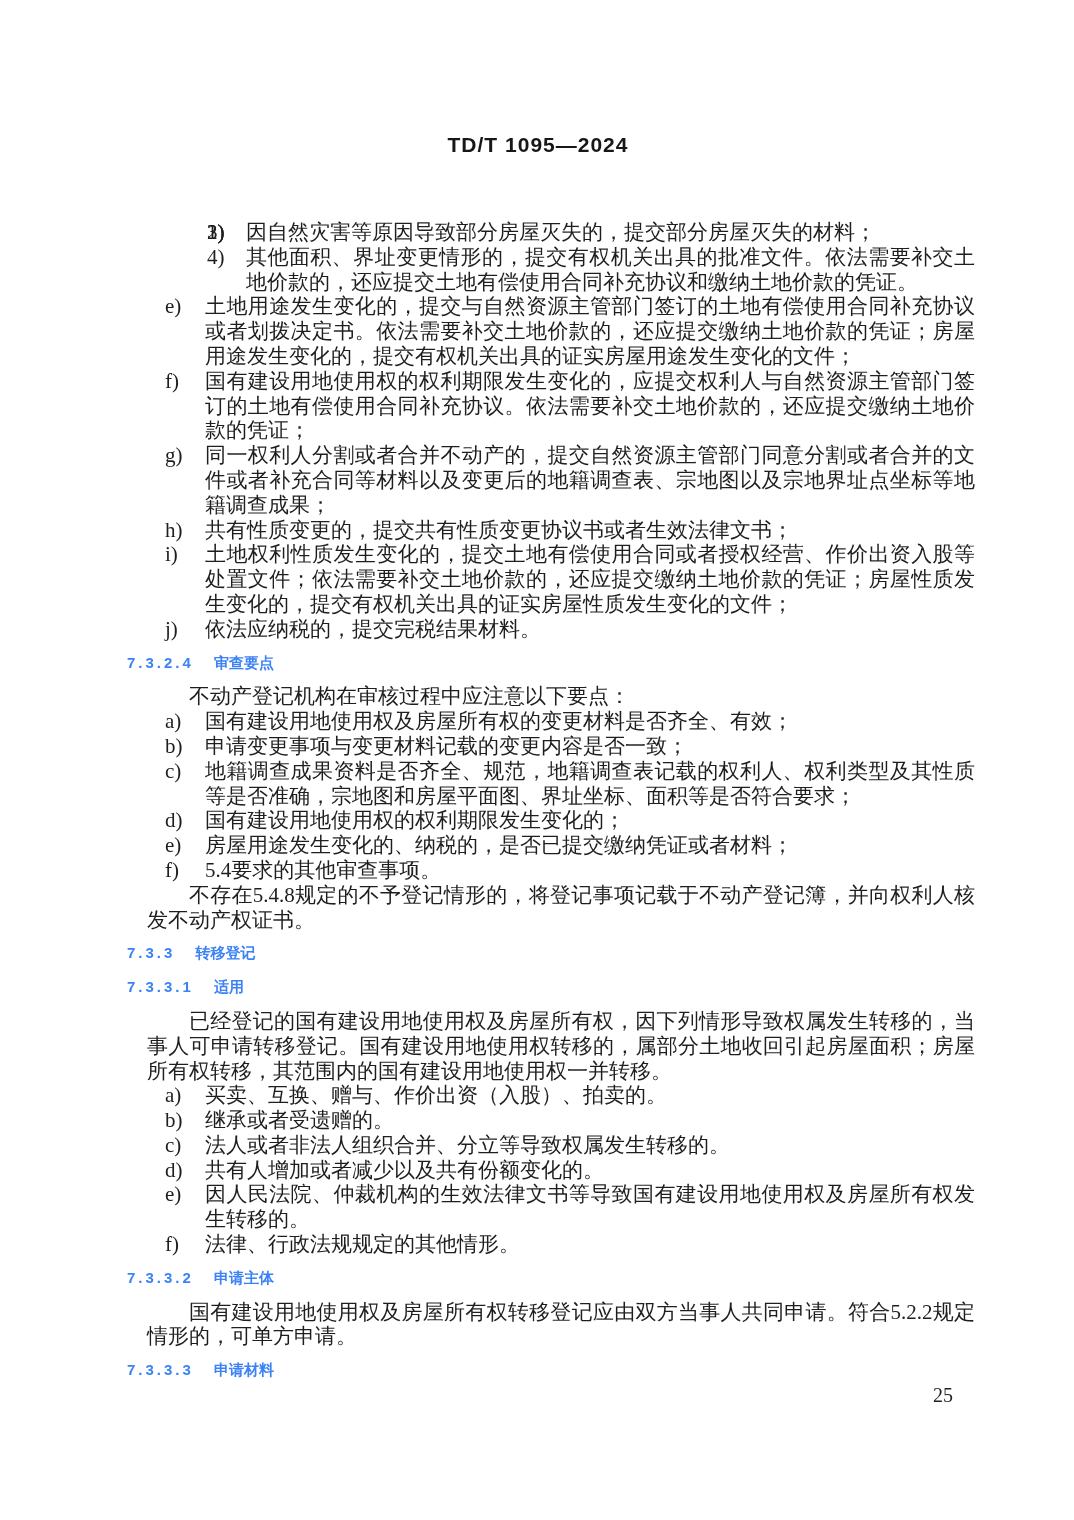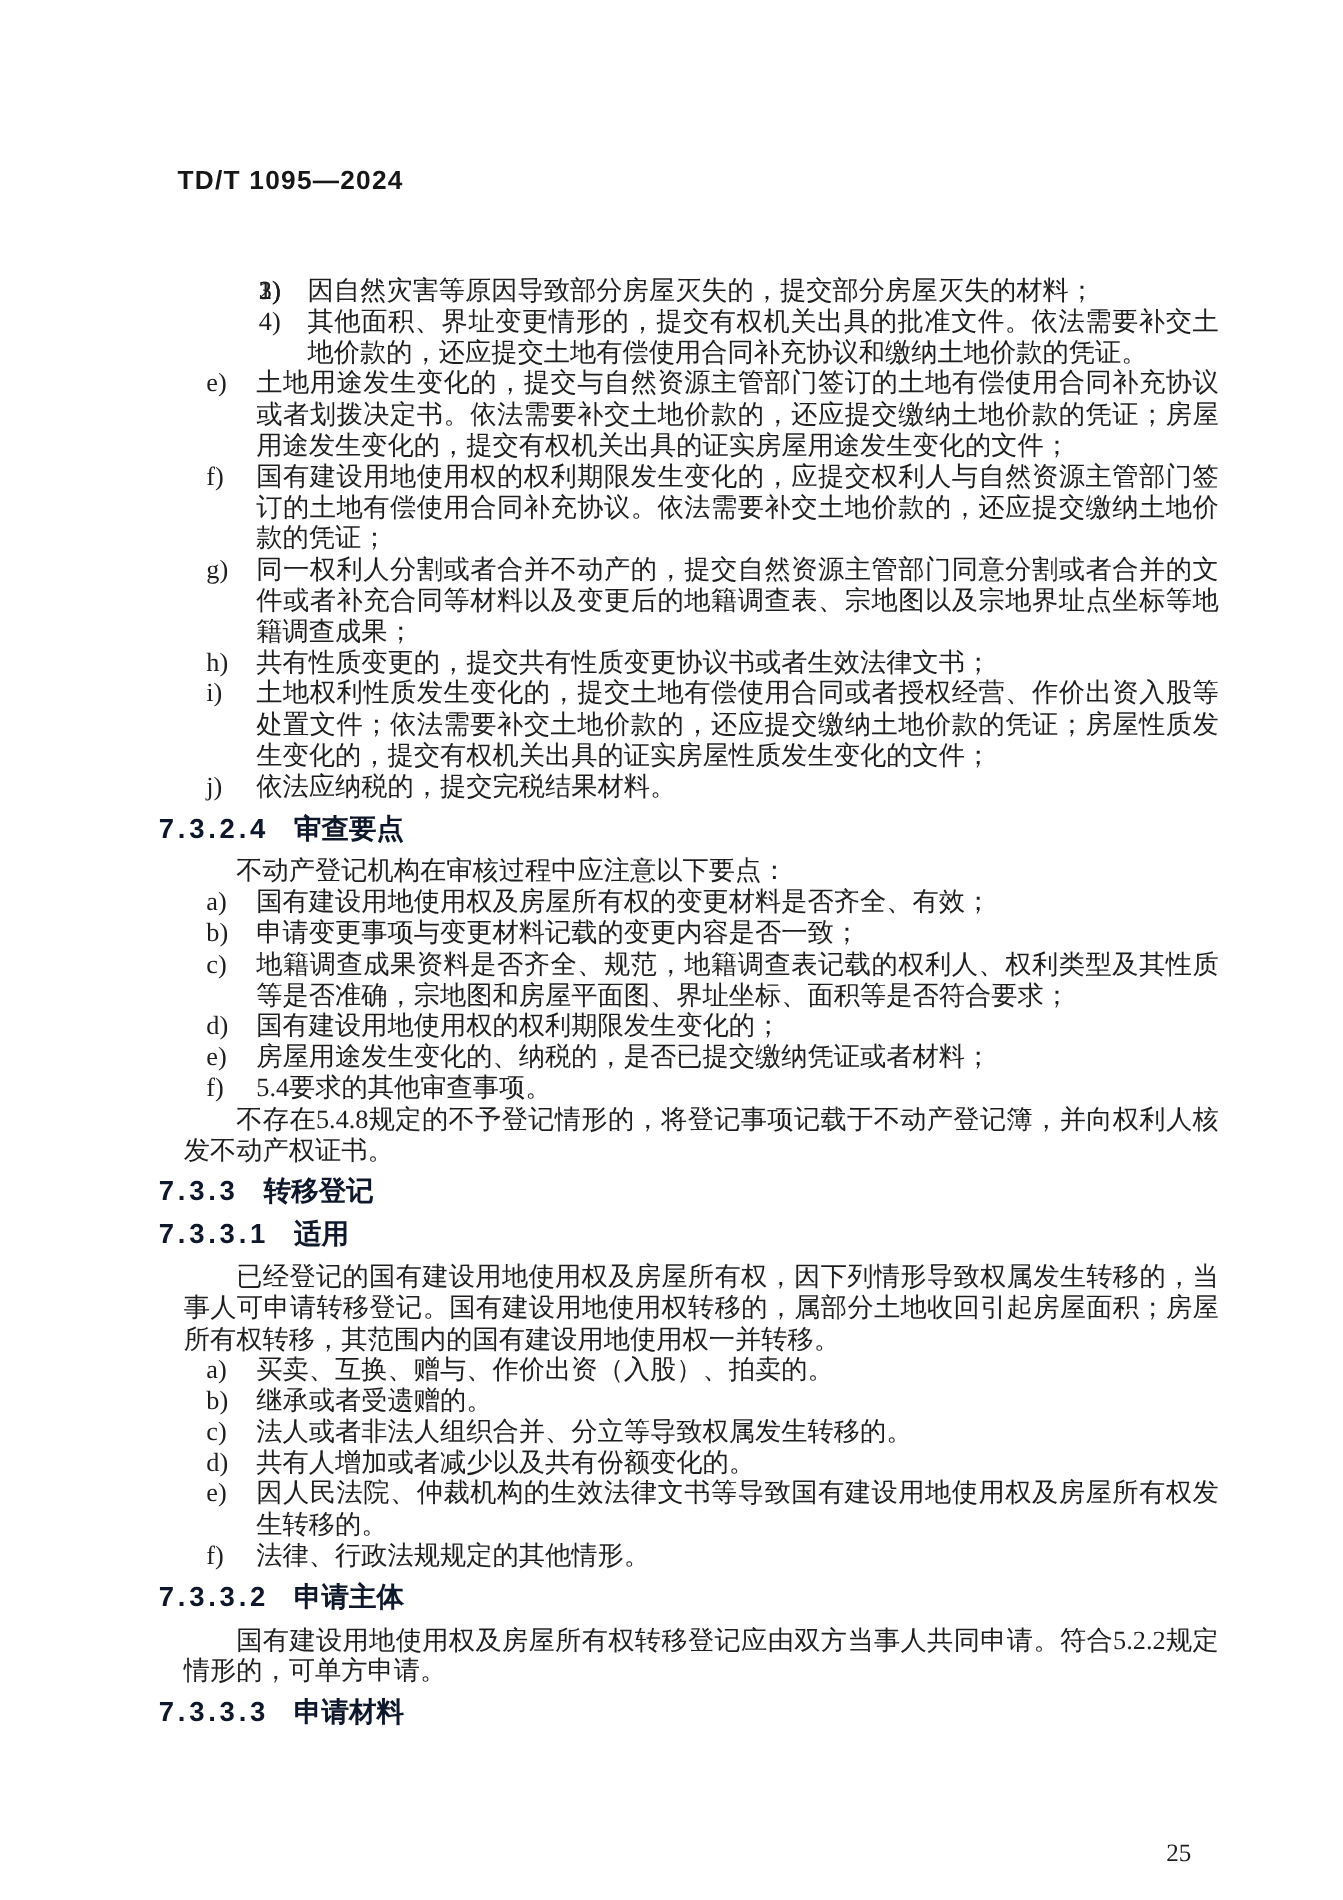--- a/index.html
+++ b/index.html
@@ -9,23 +9,23 @@
     overflow: hidden;
   }
   body {
     position: relative;
     font-family: "Liberation Serif", "DejaVu Serif", serif;
     color: #1e1e1e;
   }
   .doc-header {
     position: absolute;
     top: 133px;
-    left: 142px;
+    left: 114px;
     width: 848px;
-    text-align: left;
+    text-align: center;
     font-family: "Liberation Sans", "DejaVu Sans", sans-serif;
     font-size: 21px;
     font-weight: bold;
     letter-spacing: 1px;
     color: #171717;
   }
   .content {
     position: absolute;
     top: 220px;
     left: 127px;
@@ -45,32 +45,32 @@
     text-justify: inter-ideograph;
   }
   .item-l1 { padding-left: 78px; }
   .item-l2 { padding-left: 119px; }
   .item-l1 > .marker { position: absolute; left: 38px; top: 0; }
   .item-l2 > .marker { position: absolute; left: 80px; top: 0; }
   .clause-heading {
     margin: 9px 0 9px 0;
     font-family: "Liberation Sans", "DejaVu Sans", sans-serif;
     font-weight: bold;
-    font-size: 22px;
-    color: #0f172a;
+    font-size: 15px;
+    color: #3b82f6;
     text-align: left;
     text-indent: 0;
   }
   .clause-heading .num {
     letter-spacing: 3px;
     margin-right: 20px;
   }
   .page-number {
     position: absolute;
-    top: 1472px;
+    top: 1384px;
     left: 933px;
     font-size: 20px;
     color: #1e1e1e;
   }
 </style>
 </head>
 <body>
 
 <div class="doc-header">TD/T 1095—2024</div>
 

